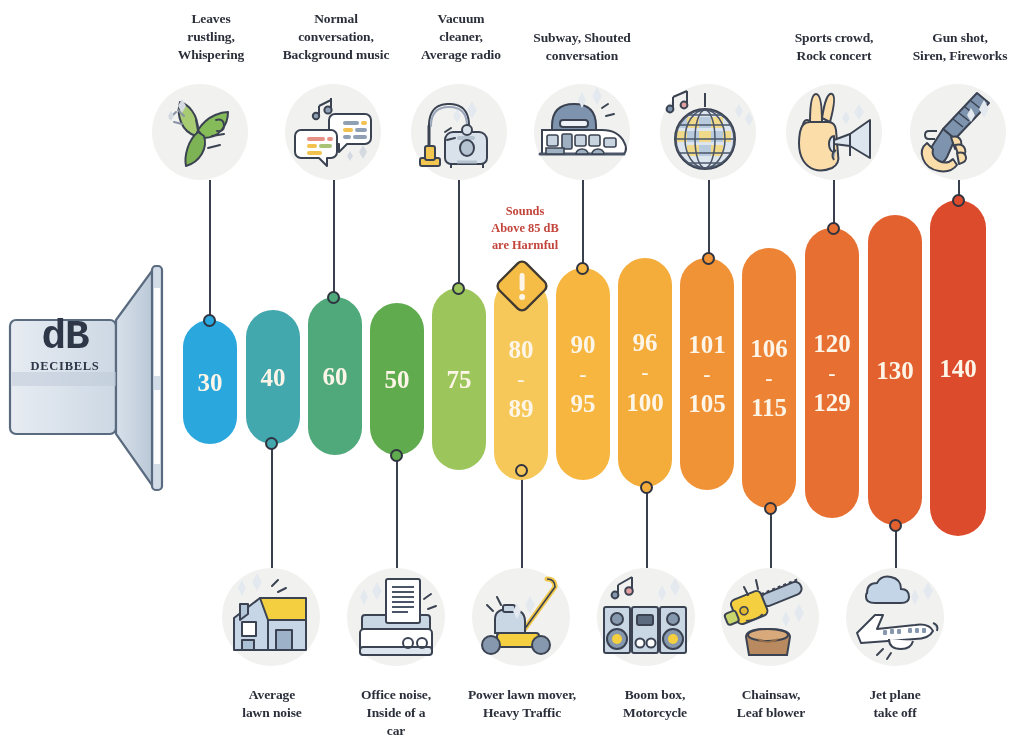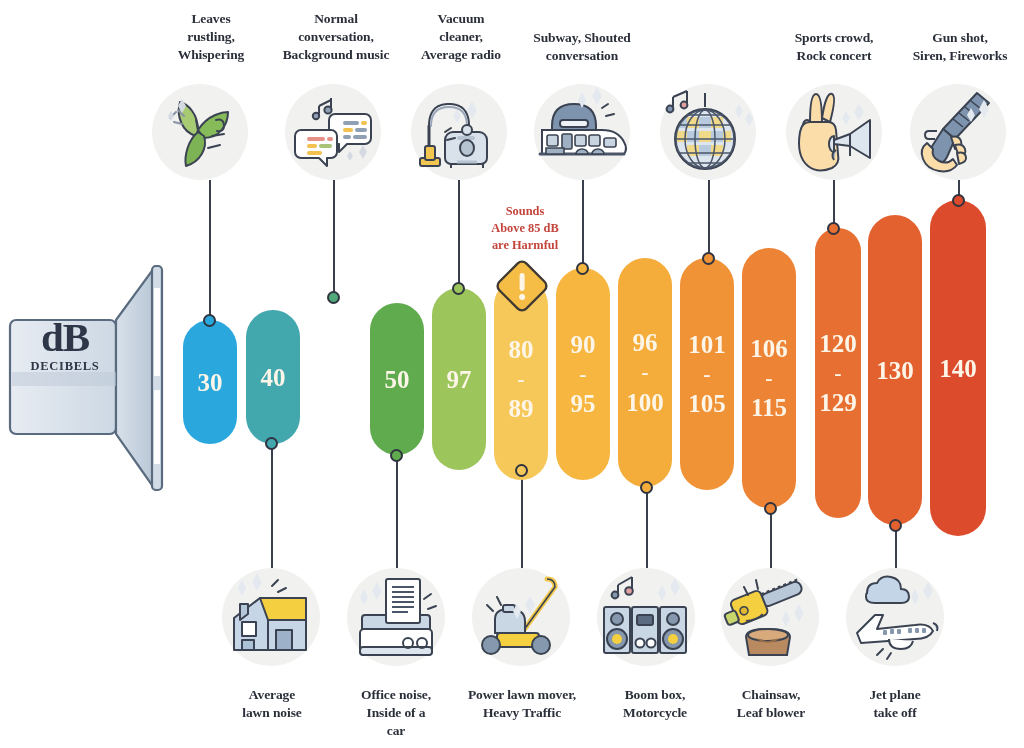--- a/index.html
+++ b/index.html
@@ -65,21 +65,21 @@
 
   
   #speaker { position: absolute; left: 4px; top: 262px; width: 168px; height: 232px; }
   #speaker .dbtext {
     position: absolute;
     left: 14px; top: 56px; width: 94px;
     text-align: center;
     color: #2d3748;
     font-family: "Liberation Serif", serif;
   }
-  #speaker .dbtext .big { font-size: 41px; font-weight: bold; line-height: 0.96; letter-spacing: -1px; }
+  #speaker .dbtext .big { font-size: 41px; font-weight: bold; line-height: 0.96; letter-spacing: -1px; font-family: Liberation Mono, monospace; }
   #speaker .dbtext .small { font-size: 12.5px; font-weight: bold; letter-spacing: 0.7px; margin-top: 2px; }
 
   
   #warnText {
     position: absolute;
     left: 466px; top: 203px; width: 118px;
     text-align: center;
     font-family: "Liberation Serif", serif;
     font-weight: bold;
     font-size: 12.4px;
@@ -358,25 +358,28 @@
   <div class="stem" style="left:646px; top:487px; height:81px;"></div>
   <div class="stem" style="left:770px; top:508px; height:60px;"></div>
   <div class="stem" style="left:895px; top:525px; height:43px;"></div>
 
   <div class="bar" style="left:183px; top:320px; width:54px; height:124px; background:#2aa8dd;text-align:right;">
     <div class="v">30</div>
   </div>
   <div class="bar" style="left:246px; top:310px; width:54px; height:134px; background:#43a7ae;">
     <div class="v">40</div>
   </div>
+  <div class="bar" style="left:308px; top:297px; width:54px; height:158px; background:#50a97a;">
+    <div class="v">60</div>
+  </div>
   <div class="bar" style="left:370px; top:303px; width:54px; height:152px; background:#5fab4e;">
     <div class="v">50</div>
   </div>
   <div class="bar" style="left:432px; top:288px; width:54px; height:182px; background:#9cc55c;">
-    <div class="v">97</div>
+    <div class="v">75</div>
   </div>
 
   <div class="bar range" style="left:494px; top:278px; width:54px; height:202px; background:#f6c85a;">
     <div class="v">80</div>
     <div class="sep">-</div>
     <div class="v">89</div>
   </div>
   <div class="bar range" style="left:556px; top:268px; width:54px; height:212px; background:#f6b63f;">
     <div class="v">90</div>
     <div class="sep">-</div>
@@ -390,21 +393,21 @@
   <div class="bar range" style="left:680px; top:258px; width:54px; height:232px; background:#f09236;">
     <div class="v">101</div>
     <div class="sep">-</div>
     <div class="v">105</div>
   </div>
   <div class="bar range" style="left:742px; top:248px; width:54px; height:260px; background:#ed8335;">
     <div class="v">106</div>
     <div class="sep">-</div>
     <div class="v">115</div>
   </div>
-  <div class="bar range" style="left:805px; top:228px; width:46px; height:290px; background:#e76f32;margin-left:10px;">
+  <div class="bar range" style="left:805px; top:228px; width:54px; height:290px; background:#e76f32;">
     <div class="v">120</div>
     <div class="sep">-</div>
     <div class="v">129</div>
   </div>
   <div class="bar" style="left:868px; top:215px; width:54px; height:310px; background:#e2612e;">
     <div class="v">130</div>
   </div>
   <div class="bar" style="left:930px; top:200px; width:56px; height:336px; background:#dc4b2c;">
     <div class="v">140</div>
   </div>

